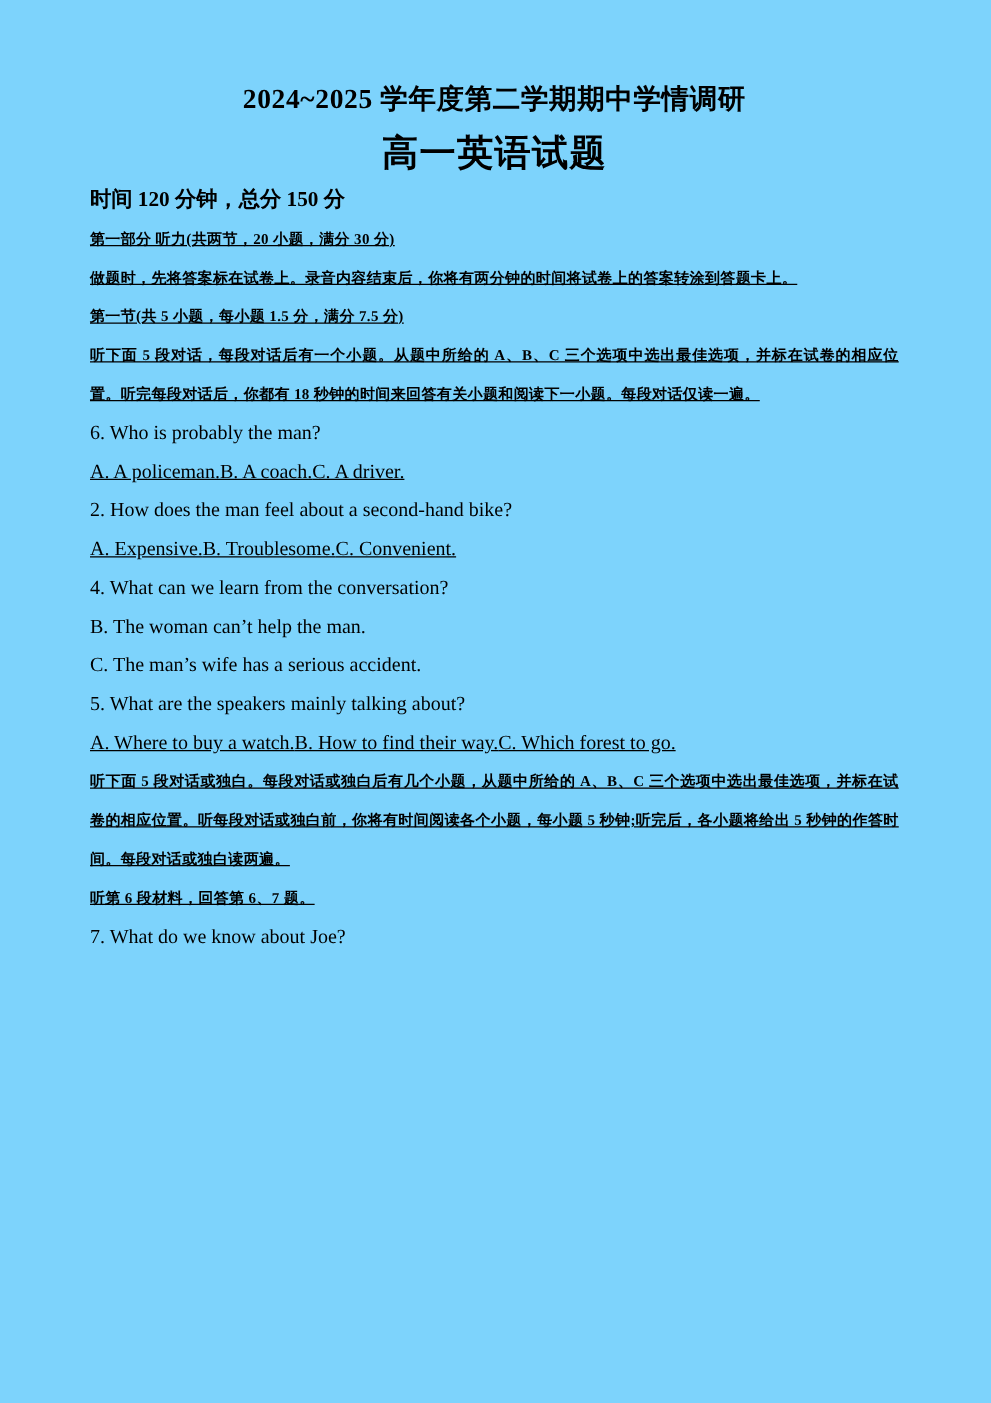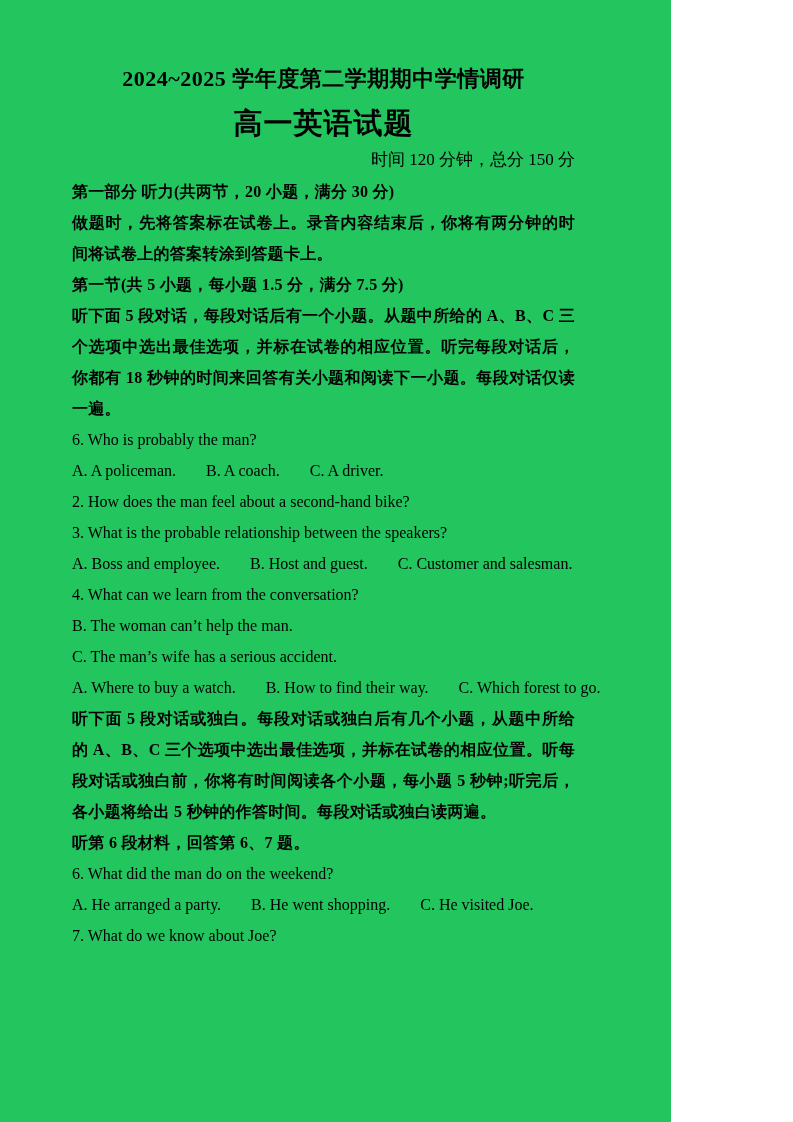--- a/index.html
+++ b/index.html
@@ -5,66 +5,67 @@
   * { margin: 0; padding: 0; box-sizing: border-box; }
   html, body { background: #ffffff; }
   body {
     width: 793px;
     height: 1122px;
     overflow: hidden;
     color: #000;
     font-family: "Liberation Serif", "DejaVu Serif", serif;
   }
   .page {
-    width: 671px;
+    width: 793px;
     height: 1122px;
-    padding: 64px 96px 0 72px;
-    background: #22c55e;
+    padding: 64px 74px 0 72px;
+    background: #7dd3fc;
   }
   .doc-title {
     font-size: 22px;
     font-weight: bold;
     text-align: center;
     line-height: 30px;
     margin-bottom: 14px;
     letter-spacing: 0.5px;
   }
   .doc-subtitle {
     font-size: 29px;
     font-weight: bold;
     text-align: center;
     line-height: 30px;
     margin-bottom: 10px;
     letter-spacing: 1px;
   }
   .doc-meta {
     font-size: 17px;
-    font-weight: normal;
-    text-align: right;
+    font-weight: bold;
+    text-align: left;
     line-height: 24px;
     margin-bottom: 4px;
   }
   .cn {
-    font-size: 16px;
+    font-size: 12px;
     font-weight: bold;
     line-height: 31px;
     letter-spacing: 0.3px;
+    text-decoration: underline;
   }
   .cn.just { text-align: justify; }
   .en {
     font-size: 16px;
     font-weight: normal;
     line-height: 31px;
   }
   .options-row {
     display: flex;
     flex-direction: row;
-    column-gap: 30px;
     flex-wrap: nowrap;
     align-items: flex-start;
+    text-decoration: underline;
   }
   .options-row span { white-space: nowrap; }
 </style>
 </head>
 <body>
 
 <div class="page">
 
   <div class="doc-title">2024~2025 学年度第二学期期中学情调研</div>
   <div class="doc-subtitle">高一英语试题</div>
@@ -80,54 +81,44 @@
     <p class="en">6. Who is probably the man?</p>
     <p class="en options-row">
       <span>A. A policeman.</span>
       <span>B. A coach.</span>
       <span>C. A driver.</span>
     </p>
   </div>
 
   <div>
     <p class="en">2. How does the man feel about a second-hand bike?</p>
+    <p class="en options-row">
+      <span>A. Expensive.</span>
+      <span>B. Troublesome.</span>
+      <span>C. Convenient.</span>
+    </p>
   </div>
 
-  <div>
-    <p class="en">3. What is the probable relationship between the speakers?</p>
-    <p class="en options-row">
-      <span>A. Boss and employee.</span>
-      <span>B. Host and guest.</span>
-      <span>C. Customer and salesman.</span>
-    </p>
-  </div>
 
   <div>
     <p class="en">4. What can we learn from the conversation?</p>
     <p class="en">B. The woman can’t help the man.</p>
     <p class="en">C. The man’s wife has a serious accident.</p>
   </div>
 
   <div>
+    <p class="en">5. What are the speakers mainly talking about?</p>
     <p class="en options-row">
       <span>A. Where to buy a watch.</span>
       <span>B. How to find their way.</span>
       <span>C. Which forest to go.</span>
     </p>
   </div>
 
   <p class="cn just">听下面 5 段对话或独白。每段对话或独白后有几个小题，从题中所给的 A、B、C 三个选项中选出最佳选项，并标在试卷的相应位置。听每段对话或独白前，你将有时间阅读各个小题，每小题 5 秒钟;听完后，各小题将给出 5 秒钟的作答时间。每段对话或独白读两遍。</p>
   <p class="cn">听第 6 段材料，回答第 6、7 题。</p>
 
-  <div>
-    <p class="en">6. What did the man do on the weekend?</p>
-    <p class="en options-row">
-      <span>A. He arranged a party.</span>
-      <span>B. He went shopping.</span>
-      <span>C. He visited Joe.</span>
-    </p>
-  </div>
 
   <div>
     <p class="en">7. What do we know about Joe?</p>
   </div>
 
 </div>
 
 </body></html>

